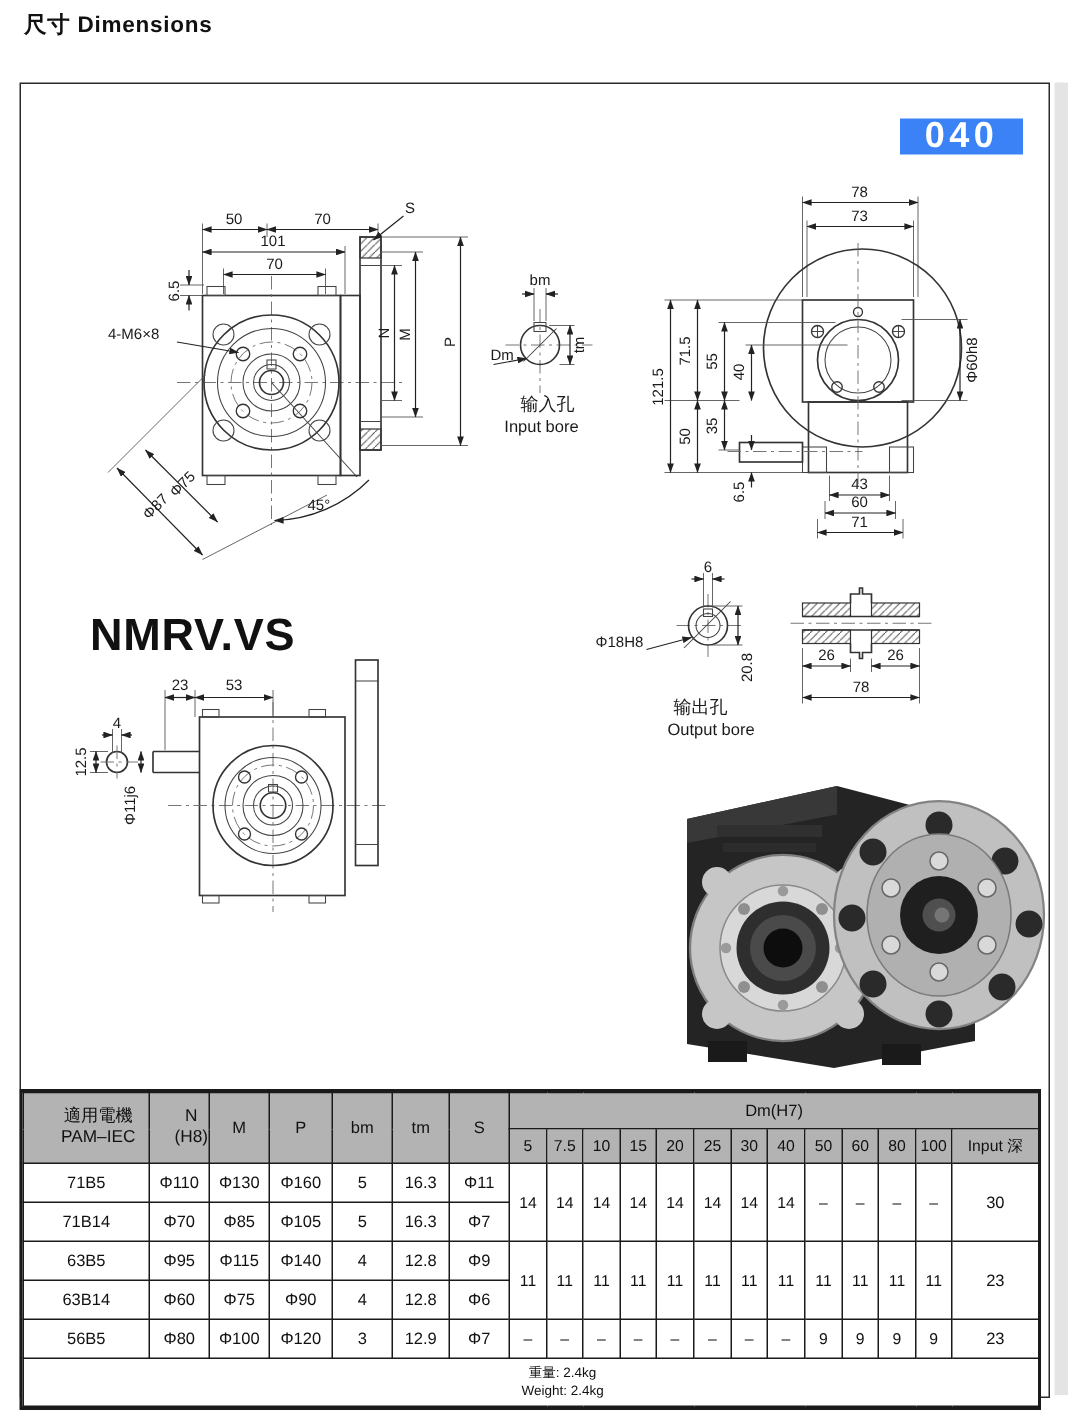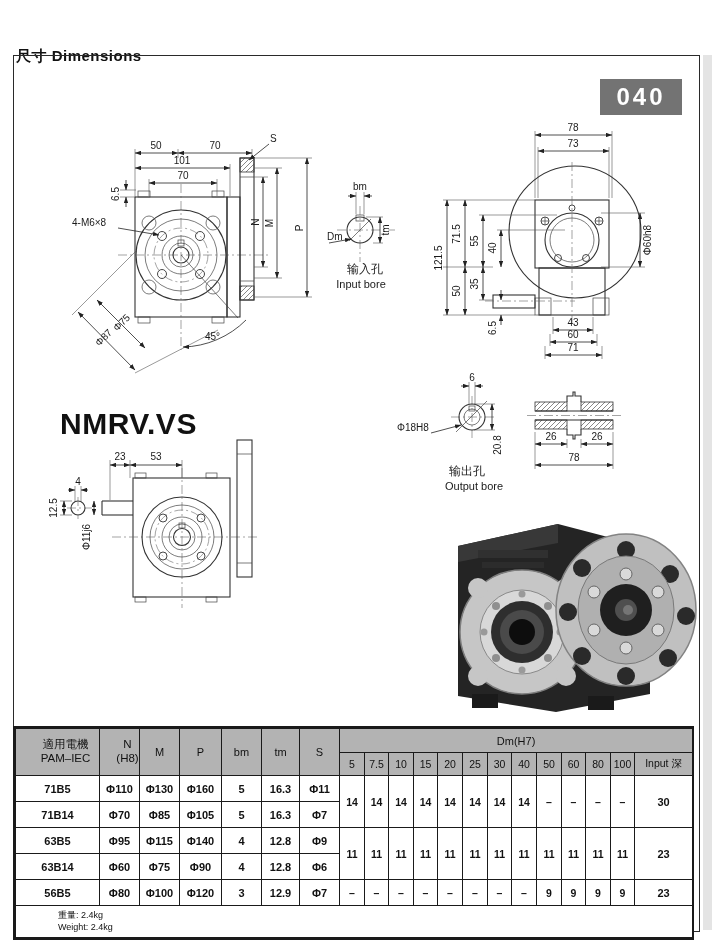--- a/index.html
+++ b/index.html
@@ -1,46 +1,46 @@
 <!DOCTYPE html>
 <html><head>
 <meta charset="utf-8">
 <style>
   html,body{margin:0;padding:0;background:#fff;}
   .page{position:relative;width:712px;height:946px;background:#fff;overflow:hidden;
         font-family:"Liberation Sans",sans-serif;color:#111;}
   .abs{position:absolute;}
-  .doc-title{left:16px;top:7px;font-size:15px;font-weight:600;letter-spacing:.5px;margin-top:40px;}
+  .doc-title{left:16px;top:7px;font-size:15px;font-weight:600;letter-spacing:.5px;}
   .frame{left:13px;top:55px;width:685px;height:875px;border:1.5px solid #2a2a2a;}
   .edge-shade{right:0;top:55px;width:9px;height:875px;background:#e4e4e4;}
   .model{left:61px;top:80px;font-size:33px;font-weight:700;letter-spacing:1px;}
   .model-vs{left:60px;top:407px;font-size:30px;font-weight:700;letter-spacing:.5px;}
-  .badge{left:600px;top:79px;width:82px;height:36px;background:#737373;color:#fff;
+  .badge{left:600px;top:79px;width:82px;height:24px;background:#3b82f6;color:#fff;
          font-size:24px;font-weight:700;letter-spacing:3px;display:flex;
          align-items:center;justify-content:center;}
   svg{overflow:visible;}
   svg text{font-family:"Liberation Sans",sans-serif;font-size:10px;fill:#1a1a1a;}
   svg text.cn{font-size:12px;}
   .ol{fill:none;stroke:#333;stroke-width:1.1;}
   .tl{fill:none;stroke:#444;stroke-width:.7;}
   .dim{fill:none;stroke:#222;stroke-width:.8;}
   .ext{fill:none;stroke:#555;stroke-width:.6;}
   .cl{fill:none;stroke:#666;stroke-width:.6;stroke-dasharray:9 3 2 3;}
   .bolt{fill:none;stroke:#333;stroke-width:.9;}
   
   .tablewrap{left:13px;top:726px;width:677px;border:2px solid #1a1a1a;background:#fff;}
   table{border-collapse:collapse;table-layout:fixed;width:100%;font-size:11px;color:#111;}
   th,td{border:1px solid #1a1a1a;text-align:center;padding:0;overflow:hidden;}
   thead th{background:#b3b3b3;font-weight:normal;}
   tr.h1 th{height:23px;}
   tr.h2 th{height:22px;font-size:10.5px;}
-  tbody tr{height:26px;font-weight:bold;}
+  tbody tr{height:26px;}
   .pre{white-space:pre-line;line-height:1.2;font-size:11.5px;padding-left:16px;}
   .dmc{font-size:10.5px;}
-  tfoot td{text-align:left;padding:3px 0 4px 42px;font-size:9px;line-height:1.35;height:24px;margin-top:20px;}
+  tfoot td{text-align:center;padding:3px 0 4px 42px;font-size:9px;line-height:1.35;height:24px;margin-top:20px;}
 </style>
 </head>
 <body>
 
 <div class="page">
 
   <svg class="abs" width="0" height="0" style="left:0;top:0">
     <defs>
       <marker id="ar" viewBox="0 0 10 7" refX="9.5" refY="3.5" markerWidth="8" markerHeight="5.6" orient="auto-start-reverse">
         <path d="M0,0 L10,3.5 L0,7 Z" fill="#222"></path>

